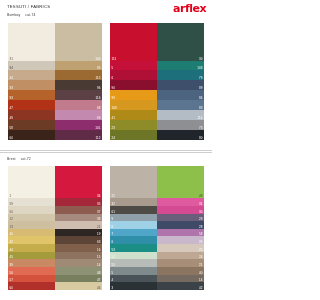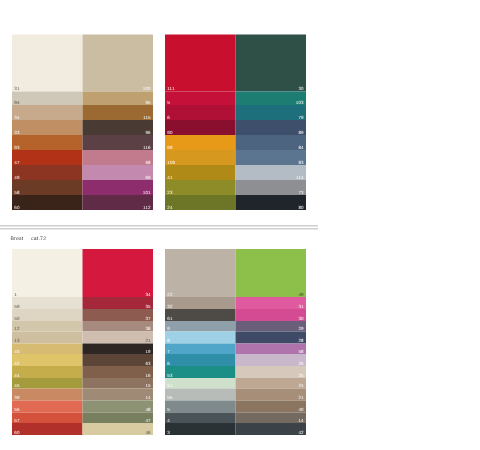--- a/index.html
+++ b/index.html
@@ -55,20 +55,27 @@
     white-space:nowrap;
   }
   .col.left .swatch .num  { left:1.5px; text-align:left; }
   .col.right .swatch .num { right:1.5px; text-align:right; }
 </style>
 </head>
 <body>
 
 <div class="page">
 
+  <div class="hdr">
+    <div class="hdr-title">TESSUTI / FABRICS</div>
+    <div class="hdr-sub">
+      <span>Bombay</span><span class="cat">cat.74</span>
+    </div>
+    <div class="logo">arflex</div>
+  </div>
 
   <div class="divider" style="top:150px;"></div>
   <div class="divider" style="top:152px;"></div>
   <div class="sec2-sub">
     <span>Brest</span><span class="cat">cat.72</span>
   </div>
 
   <div id="panels-root">
       <div class="panel" style="left: 8px; top: 23px; width: 94px; height: 117px;">
         <div class="col left" style="width: 50%;">

